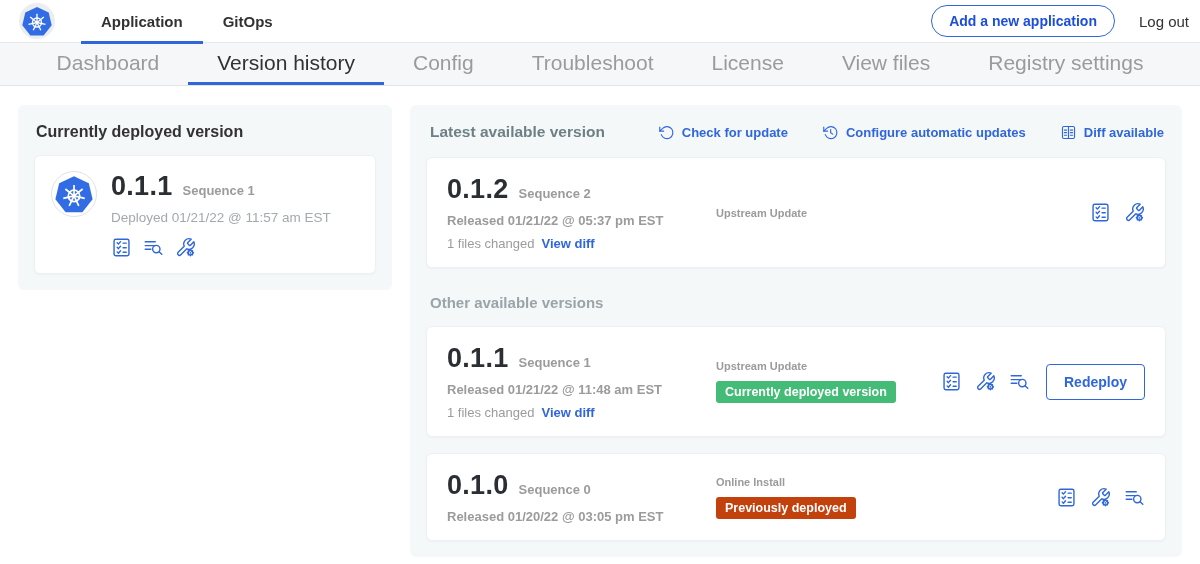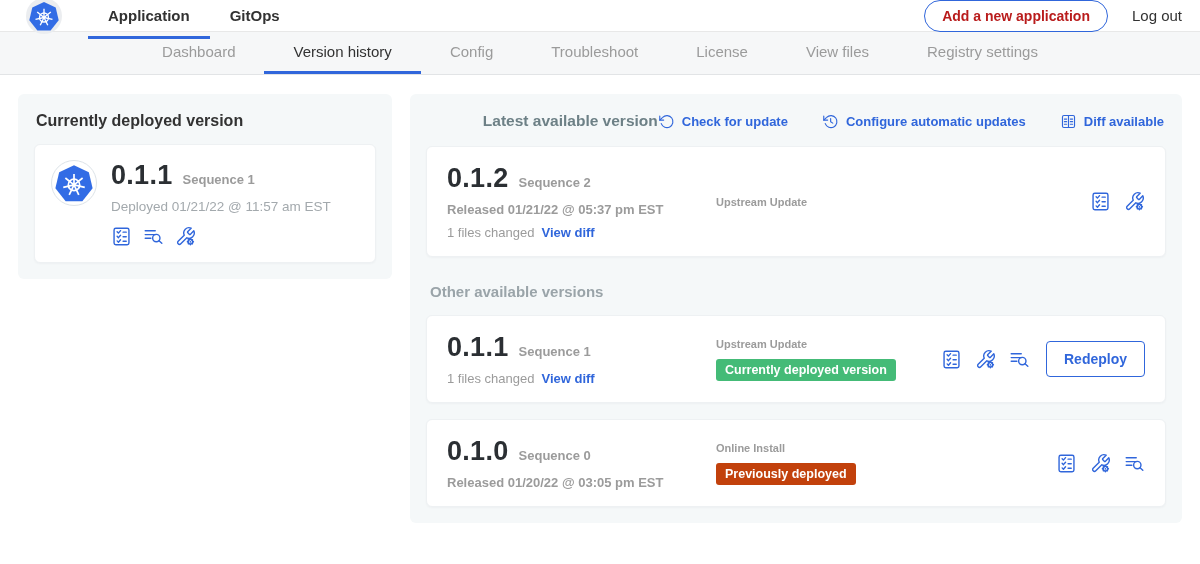--- a/index.html
+++ b/index.html
@@ -1,52 +1,52 @@
 <!DOCTYPE html>
 <html><head>
 <meta charset="utf-8">
 <style>
   * { box-sizing: border-box; margin: 0; padding: 0; }
   html,body { width:1200px; height:564px; background:#fff; font-family:"Liberation Sans", sans-serif; overflow:hidden; }
   .clickable { cursor:pointer; }
 
   
-  .header { height:32px; display:flex; align-items:center; padding:0 18px; border-bottom:1px solid #e8e8e8; background:#fff; }
+  .header { height:43px; display:flex; align-items:center; padding:0 11px; border-bottom:1px solid #e8e8e8; background:#fff; }
   .logo-badge { width:36px; height:36px; border-radius:50%; background:#ebedf0; display:flex; align-items:center; justify-content:center; margin:0 26px 0 8px; }
   .logo-badge svg { width:30px; height:30px; }
   .htab { height:46px; display:flex; align-items:center; padding:0 20px; font-size:15px; font-weight:700; color:#323232; border-bottom:3px solid transparent; border-top:3px solid transparent; }
   .htab.active { border-bottom-color:#3066db; }
   .header-right { margin-left:auto; display:flex; align-items:center; gap:24px; }
-  .add-app-btn { background:#fff; border:1px solid #3066db; color:#b91c1c; font-weight:700; font-size:14px; padding:7px 17px; border-radius:17px; font-family:inherit; }
+  .add-app-btn { background:#fff; border:1px solid #3066db; color:#1d4ed8; font-weight:700; font-size:14px; padding:7px 17px; border-radius:17px; font-family:inherit; }
   .logout { font-size:15px; color:#323232; }
 
   
   .subnav { height:43px; background:#f6f7f8; border-bottom:1px solid #e2e4e6; display:flex; justify-content:center; }
-  .stab { line-height:40px; padding:0 29px; font-size:15px; color:#9b9b9b; border-bottom:3px solid transparent; }
+  .stab { line-height:40px; padding:0 29px; font-size:21px; color:#9b9b9b; border-bottom:3px solid transparent; }
   .stab.active { color:#323232; border-bottom-color:#3066db; }
 
   
   .main { display:flex; align-items:flex-start; gap:18px; padding:19px 18px; }
   .panel { background:#f5f8f9; border-radius:6px; padding:16px; }
   .left-panel { width:374px; flex:none; }
   .right-panel { flex:1; }
 
   .left-panel h2 { font-size:16px; font-weight:700; color:#323232; margin:2px 0 14px 2px; }
   .card { background:#fff; border:1px solid #eef1f3; border-radius:6px; box-shadow:0 1px 2px rgba(50,60,70,.04); }
   .deployed-card { padding:15px 16px; display:flex; gap:14px; align-items:flex-start; }
   .logo-circle { width:46px; height:46px; border-radius:50%; background:#fff; border:1px solid #dde3e8; display:flex; align-items:center; justify-content:center; flex:none; }
   .logo-circle svg { width:38px; height:38px; }
   .ver-row { display:flex; align-items:baseline; }
   .ver { font-size:27px; font-weight:700; color:#2b2f33; letter-spacing:.3px; }
   .seq { font-size:13px; color:#9b9b9b; font-weight:600; margin-left:10px; }
   .date-line { font-size:13.5px; color:#a3a9ad; font-weight:400; margin-top:8px; }
   .icon-row { display:flex; gap:11px; margin-top:12px; }
   .ic { width:21px; height:21px; color:#3066db; stroke:currentColor; fill:none; stroke-width:1.6; stroke-linecap:round; stroke-linejoin:round; }
 
-  .panel-head { display:flex; align-items:center; justify-content:flex-end; margin:2px 2px 16px 4px; }
+  .panel-head { display:flex; align-items:center; justify-content:space-between; margin:2px 2px 16px 4px; }
   .panel-head h2 { font-size:15.5px; font-weight:600; color:#6d8086; }
   .head-actions { display:flex; align-items:center; gap:34px; }
   .head-link { display:flex; align-items:center; gap:7px; color:#3066db; font-size:13px; font-weight:700; }
   .head-link .ic { width:17px; height:17px; }
 
   .version-card { padding:16px 20px; display:flex; align-items:center; }
   .vc-left { width:255px; flex:none; }
   .released { font-size:13px; color:#9b9b9b; font-weight:600; margin-top:8px; }
   .files-row { font-size:13px; color:#9b9b9b; margin-top:8px; }
   .viewdiff { color:#3066db; font-weight:700; margin-left:7px; }
@@ -229,20 +229,21 @@
     </div>
 
     <h3 class="other-title">Other available versions</h3>
 
     <div class="card version-card">
       <div class="vc-left">
         <div class="ver-row">
           <span class="ver">0.1.1</span>
           <span class="seq">Sequence 1</span>
         </div>
+        <div class="released">Released 01/21/22 @ 11:48 am EST</div>
         <div class="files-row">
           <span>1 files changed</span><span class="viewdiff clickable">View diff</span>
         </div>
       </div>
       <div class="vc-mid">
         <div class="source">Upstream Update</div>
         <span class="badge badge-green">Currently deployed version</span>
       </div>
       <div class="vc-right">
         <svg class="ic clickable">

